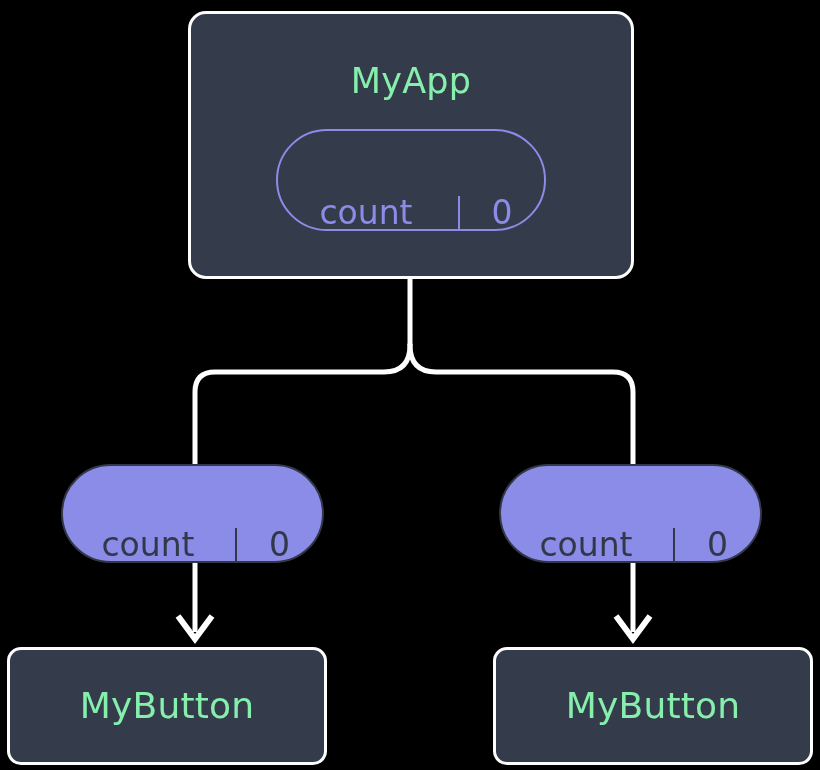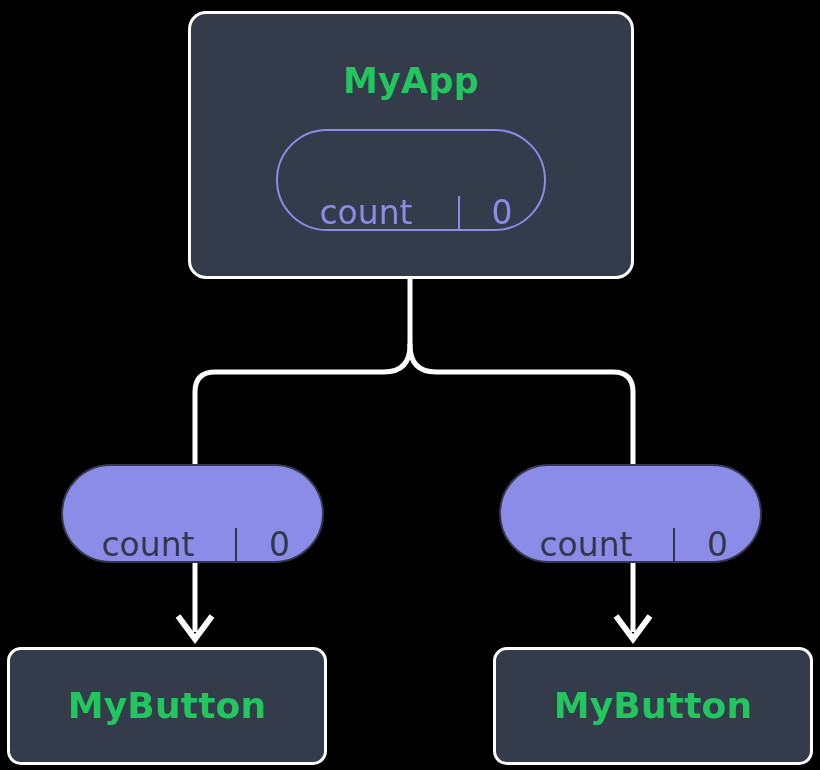--- a/index.html
+++ b/index.html
@@ -55,24 +55,24 @@
     height: 118px;
     justify-content: center;
     padding-top: 0;
     text-align: center;
   }
   .node-box.leaf.left  { left: 7px;   top: 647px; }
   .node-box.leaf.right { left: 493px; top: 647px; }
 
   .node-title {
     font-size: 35px;
-    font-weight: 700;
+    font-weight: 400;
     letter-spacing: 0.2px;
     line-height: 1;
-    color: #22c55e;
+    color: #86efac;
     white-space: nowrap;
   }
   .node-box.leaf .node-title { font-size: 36px; }
 
   
   .pill {
     position: absolute;
     box-sizing: border-box;
     display: flex;
     align-items: flex-end;

